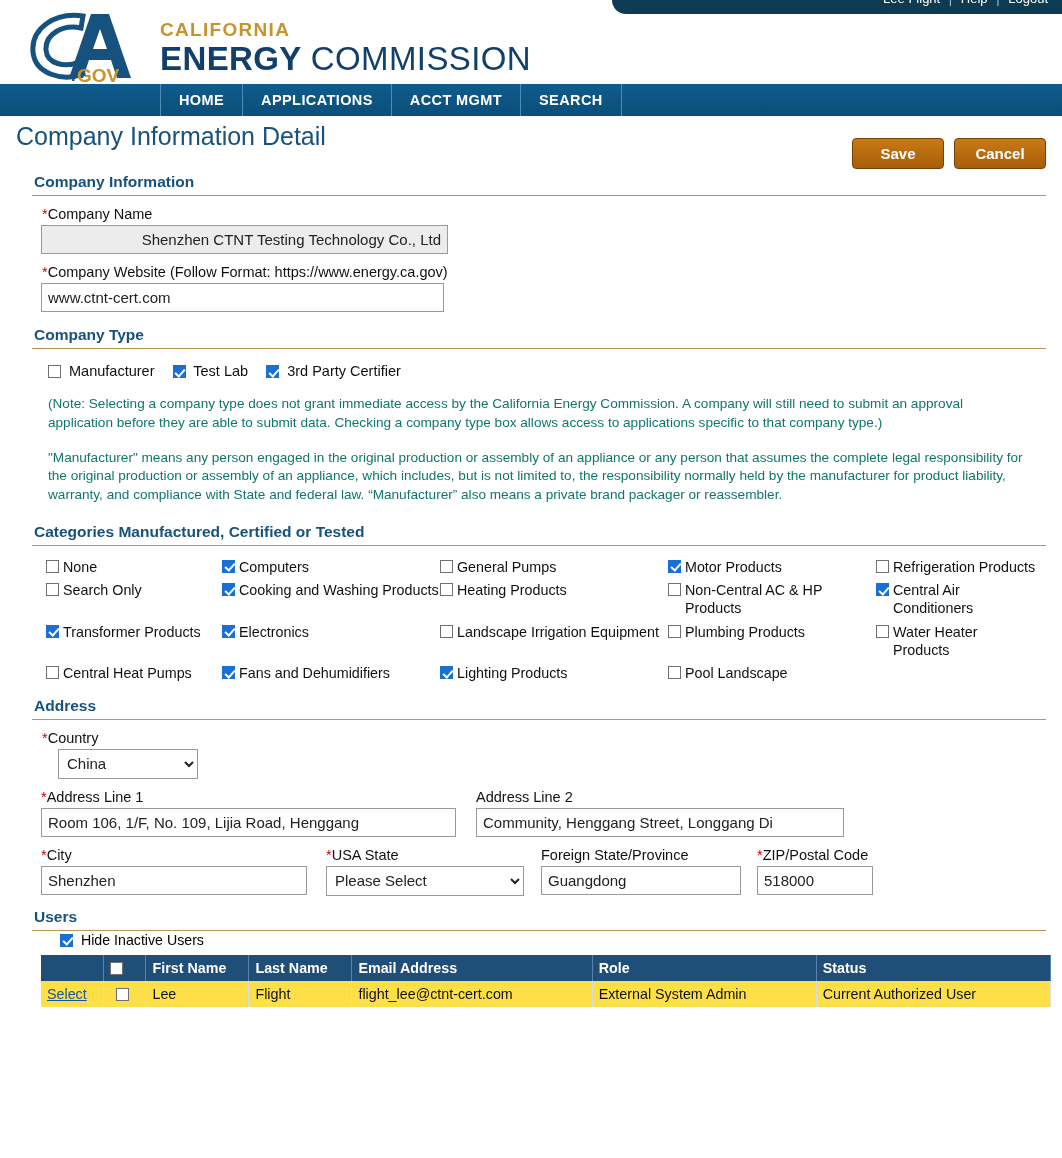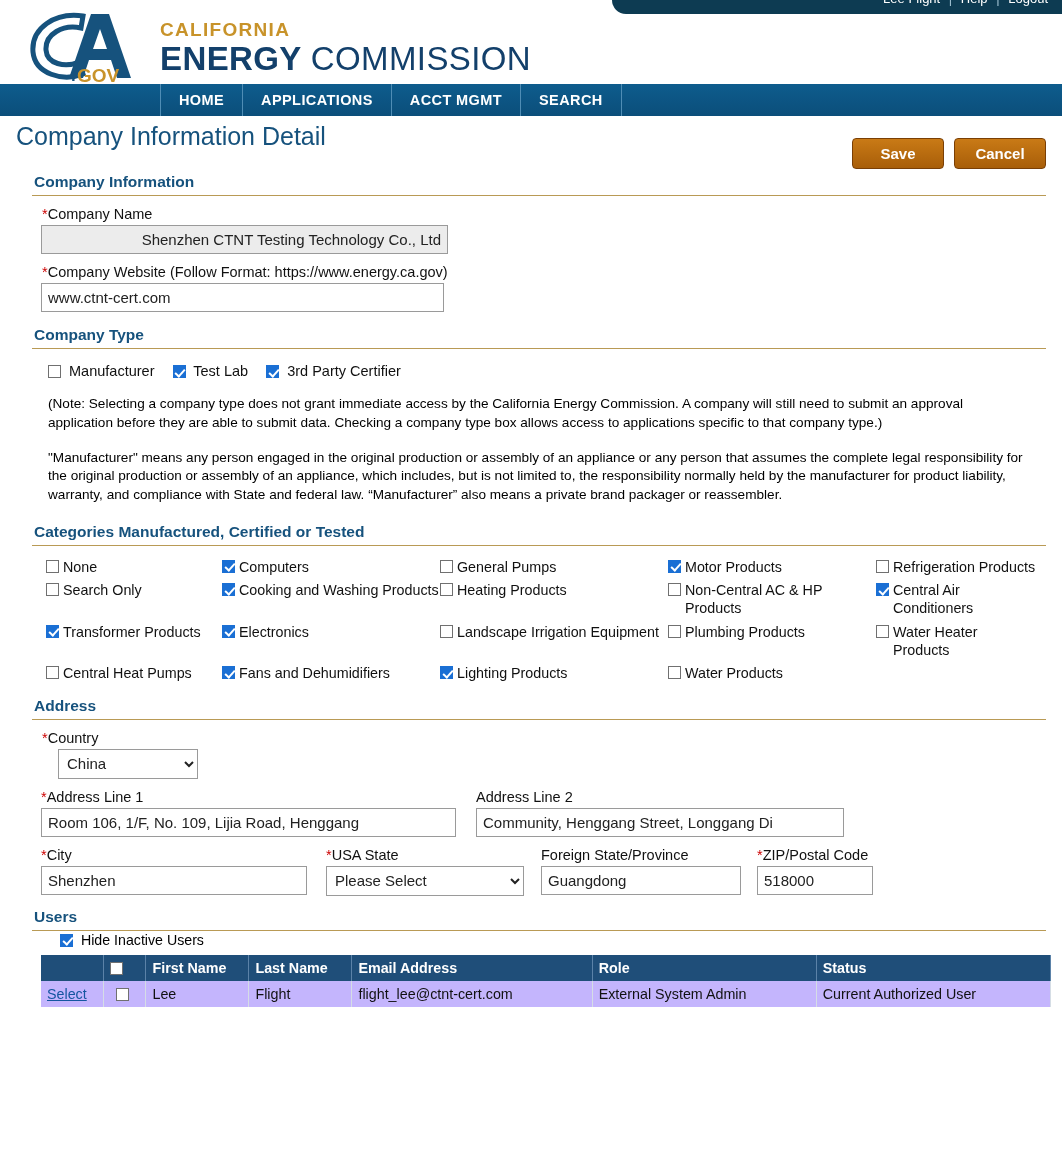--- a/index.html
+++ b/index.html
@@ -183,21 +183,21 @@
     margin: 14px 0 0 32px;
     font-size: 14.5px;
     color: #111;
   }
   .type-row label { margin-right: 14px; white-space: nowrap; }
 
   .note {
     margin: 16px 16px 0 32px;
     font-size: 13.6px;
     line-height: 1.38;
-    color: #000000;
+    color: #0f766e;
   }
 
   
   .cat-grid {
     margin: 12px 0 0 30px;
     display: grid;
     grid-template-columns: 176px 218px 228px 208px 160px;
     row-gap: 5px;
     font-size: 14.3px;
     color: #111;
@@ -245,21 +245,21 @@
     text-align: left;
     font-weight: bold;
     padding: 5px 6px;
     border-right: 1px solid #5b82a8;
     white-space: nowrap;
   }
   table.users td {
     padding: 5px 6px;
     border-right: 1px solid #d5dde5;
     color: #111;
-    background: #c4b5fd;
+    background: #fde047;
     white-space: nowrap;
   }
   table.users td.sel-link a {
     color: #1456a0;
     text-decoration: underline;
     cursor: pointer;
   }
   .col-select { width: 62px; }
   .col-check { width: 42px; text-align: center; }
   .col-first { width: 102px; }
@@ -432,21 +432,21 @@
     <label class="cat-cell">
         <input type="checkbox" class="cb on" checked="" style="">
         <span>Fans and Dehumidifiers</span>
       </label>
     <label class="cat-cell">
         <input type="checkbox" class="cb on" checked="" style="">
         <span>Lighting Products</span>
       </label>
     <label class="cat-cell">
         <input type="checkbox" class="cb" style="">
-        <span>Water Products</span>
+        <span>Pool Landscape</span>
       </label>
     <span class="cat-cell"></span>
   </div>
 
   
   <div class="section-head" style="margin-top:14px">Address</div>
   <div class="rule"></div>
 
   <div class="field-label">
     <span class="req">*</span><span>Country</span>

